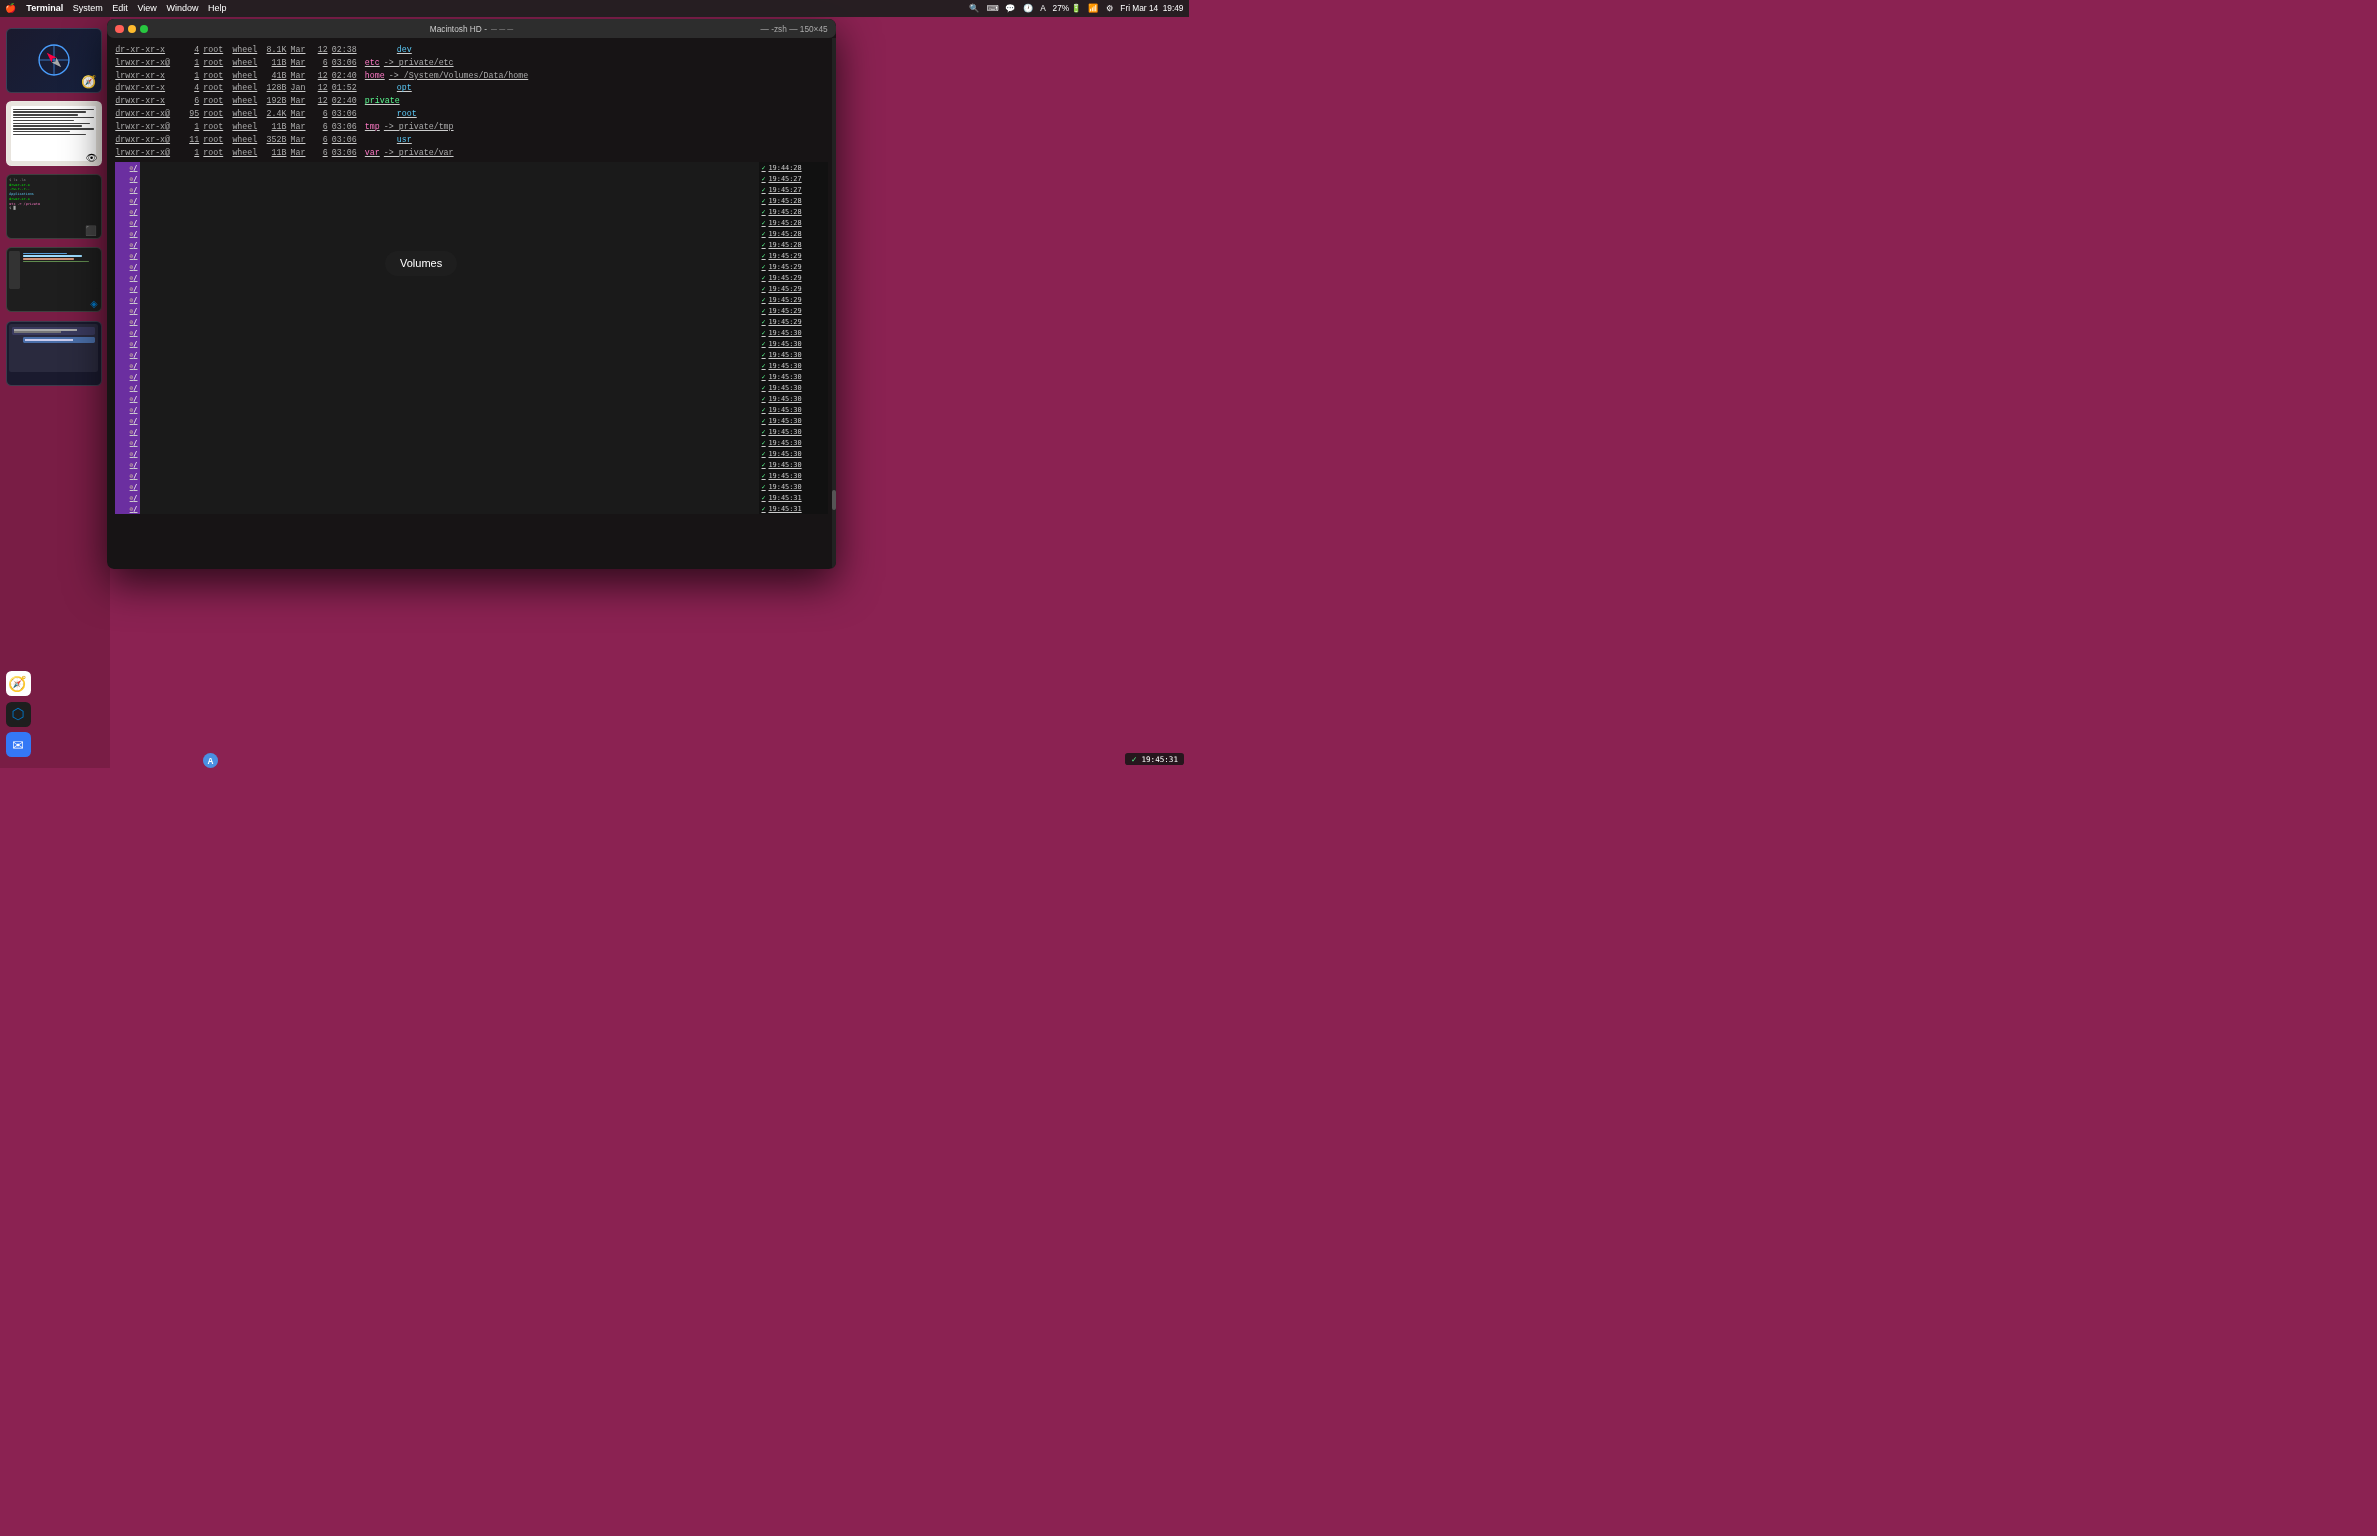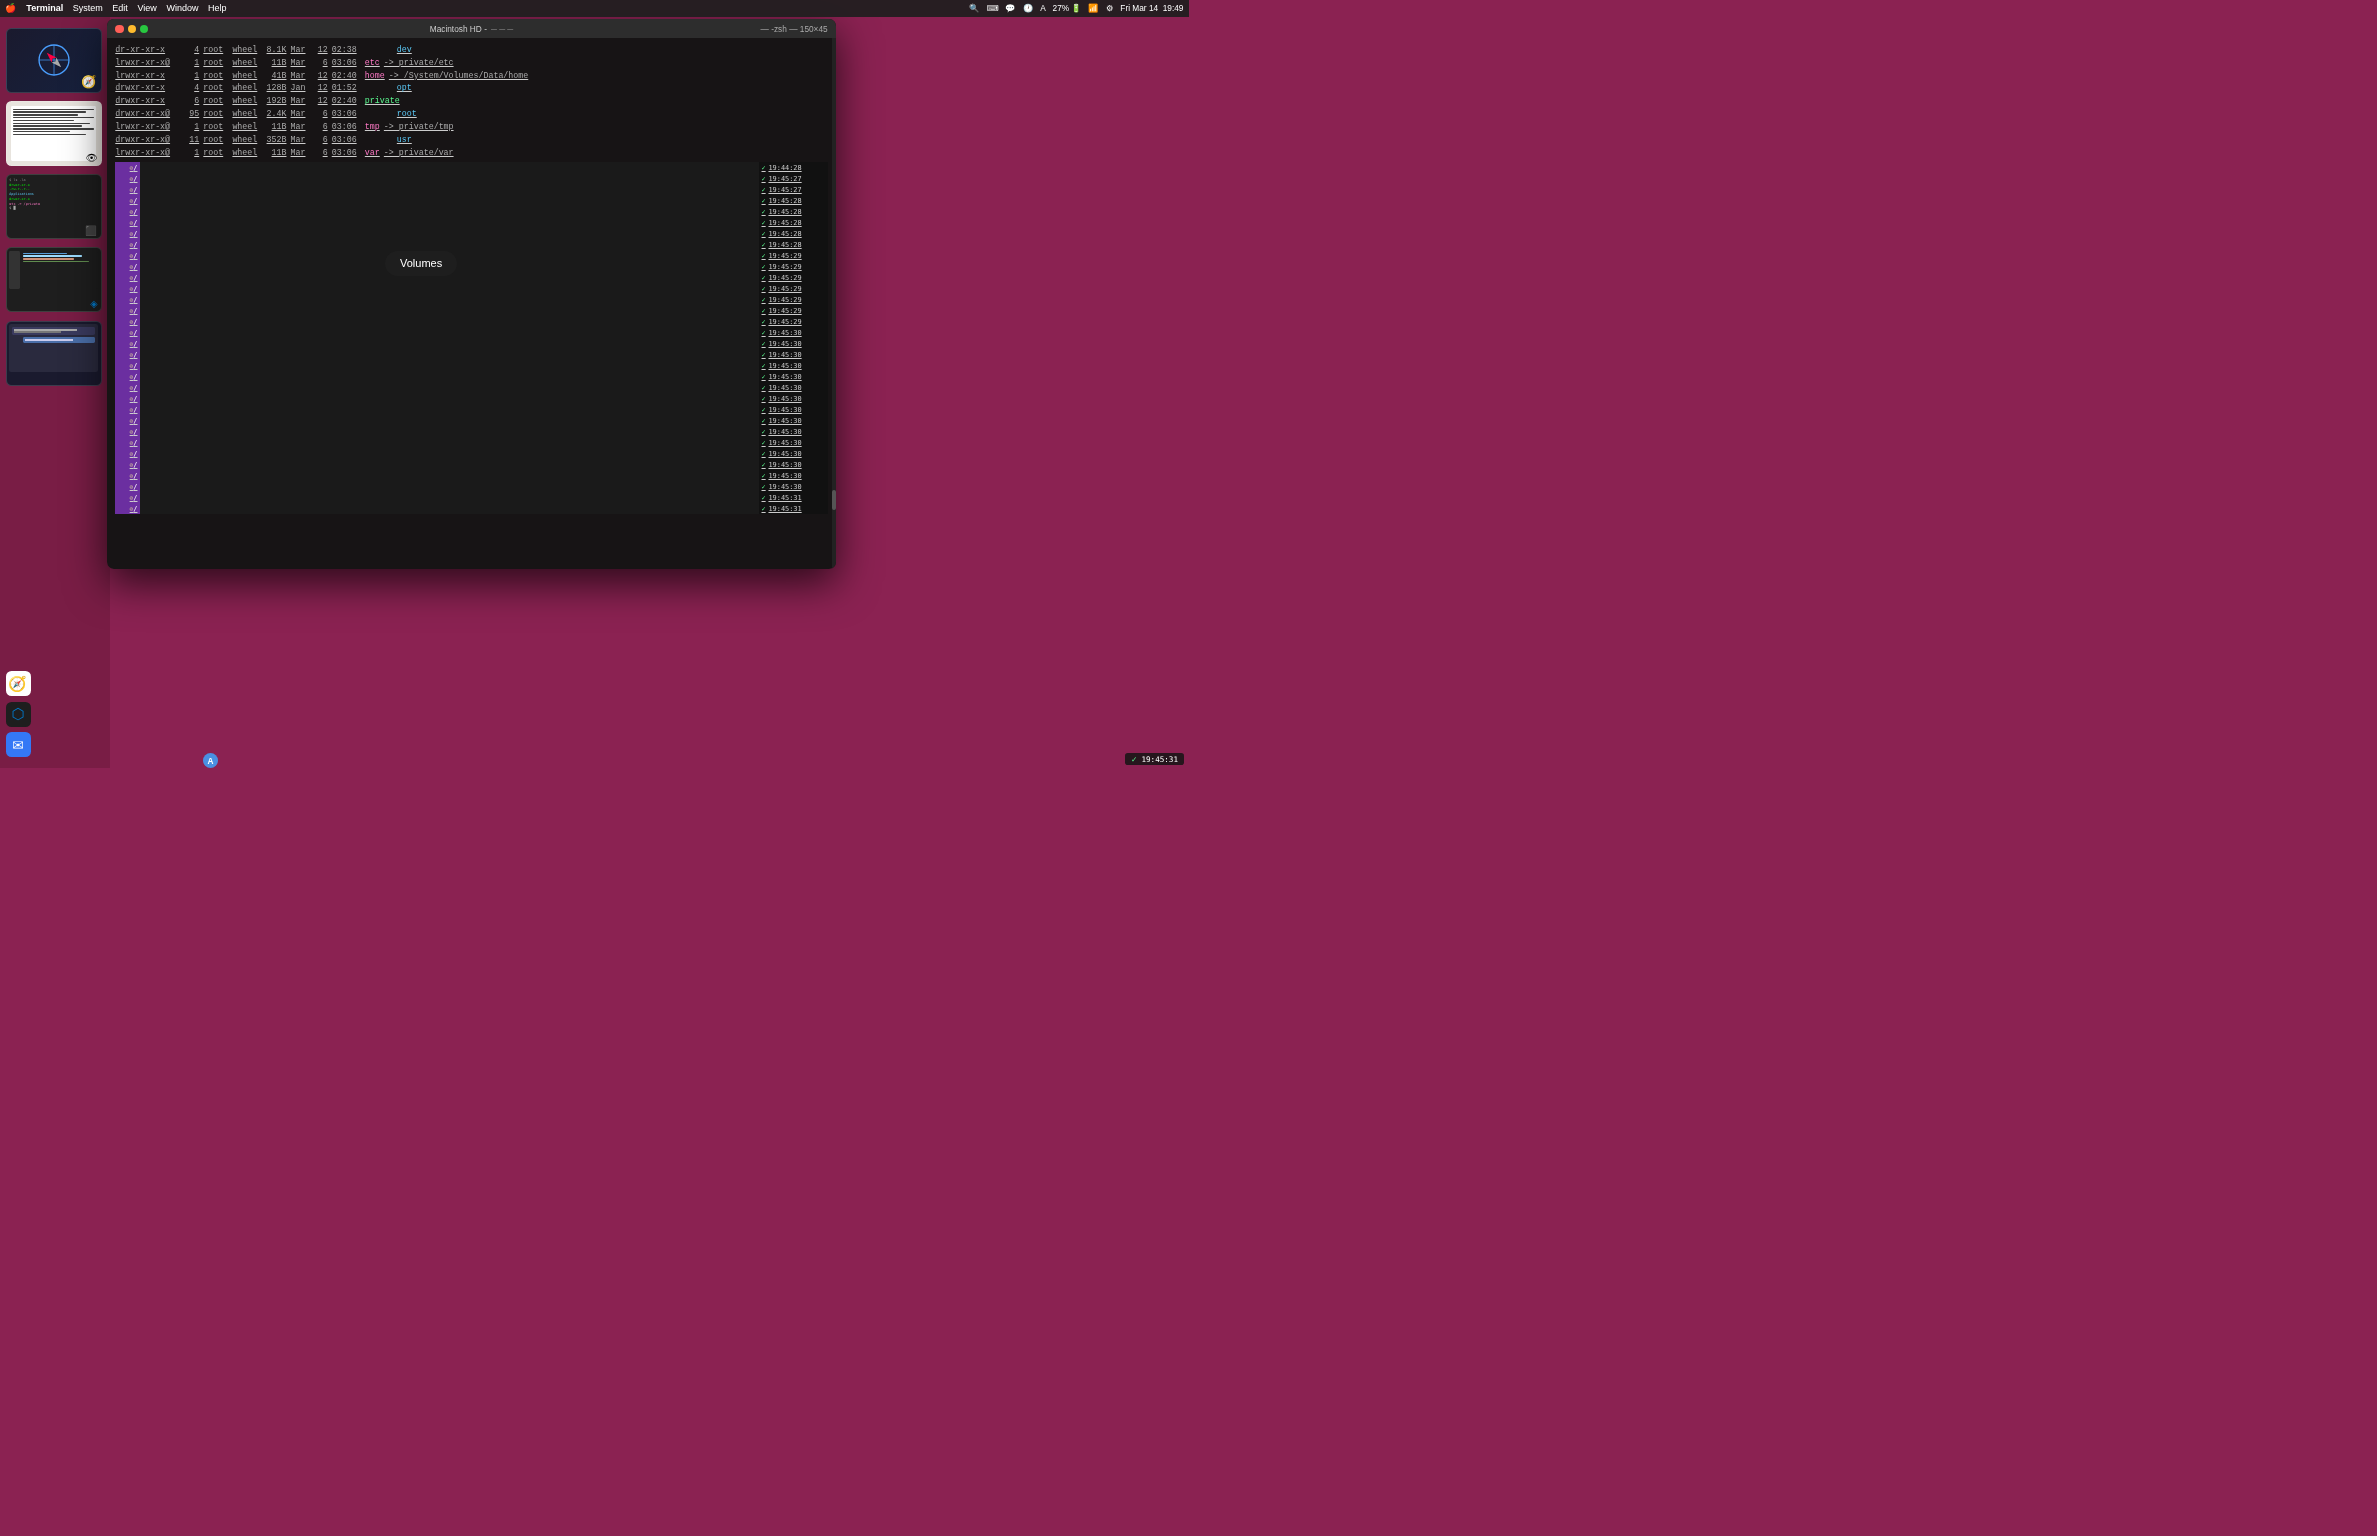--- a/index.html
+++ b/index.html
@@ -140,20 +140,21 @@
       overflow: hidden;
       box-shadow: 0 13.8px 41px rgba(0,0,0,0.7);
     }
     .terminal-titlebar {
       height: 19px;
       background: #2d2d2d;
       display: flex;
       align-items: center;
       padding: 0 8.3px;
       position: relative;
+      border-radius: 7px;
     }
     .traffic-lights {
       display: flex;
       gap: 4.1px;
     }
     .traffic-light {
       width: 8.3px;
       height: 8.3px;
       border-radius: 50%;
     }

